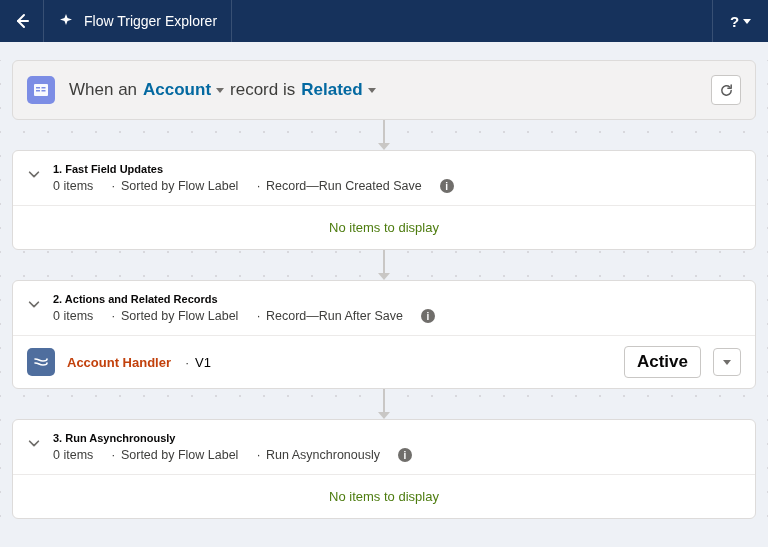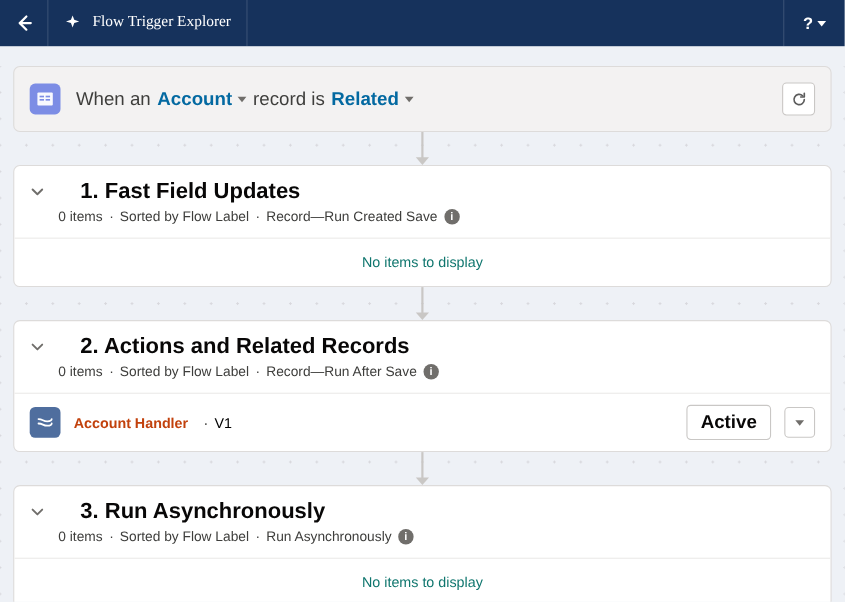--- a/index.html
+++ b/index.html
@@ -29,21 +29,21 @@
   cursor: pointer;
 }
 .app-title-wrap {
   display: flex;
   align-items: center;
   gap: 10px;
   padding: 0 14px;
   height: 42px;
   border-right: 1px solid rgba(255,255,255,0.15);
 }
-.app-title-wrap .title { font-size: 14px; font-weight: 500; font-family: Liberation Serif, serif; }
+.app-title-wrap .title { font-size: 14px; font-weight: 500; }
 .topbar-spacer { flex: 1; }
 .help-btn {
   width: 56px;
   height: 42px;
   display: flex;
   align-items: center;
   justify-content: center;
   gap: 4px;
   border-left: 1px solid rgba(255,255,255,0.15);
   cursor: pointer;
@@ -138,41 +138,41 @@
   display: flex;
   align-items: flex-start;
   padding: 12px 14px;
   gap: 12px;
 }
 .chevron-toggle {
   padding-top: 4px;
   cursor: pointer;
   color: #706e6b;
 }
-.section-title { font-size: 20px; font-weight: 700; margin-bottom: 4px; margin-left: 20px; }
-.section-sub { font-size: 12.5px; color: #3e3e3c; display: flex; align-items: center; gap: 4px; }
+.section-title { font-size: 11px; font-weight: 700; margin-bottom: 4px; }
+.section-sub { font-size: 12.5px; color: #3e3e3c; display: flex; align-items: center; gap: 16px; }
 .dot-sep::before { content: "· "; color: #3e3e3c; margin: 0 2px; }
 .info-icon {
   width: 14px; height: 14px;
   border-radius: 50%;
   background: #706e6b;
   color: #fff;
   font-size: 10px;
   font-weight: 700;
   display: inline-flex;
   align-items: center;
   justify-content: center;
   margin-left: 2px;
 }
 .empty-row {
   border-top: 1px solid #eceae9;
   padding: 14px;
   text-align: center;
   font-size: 13px;
-  color: #0f766e;
+  color: #4d7c0f;
 }
 .flow-row {
   border-top: 1px solid #eceae9;
   padding: 10px 14px;
   display: flex;
   align-items: center;
   gap: 12px;
 }
 .flow-icon {
   width: 28px;

